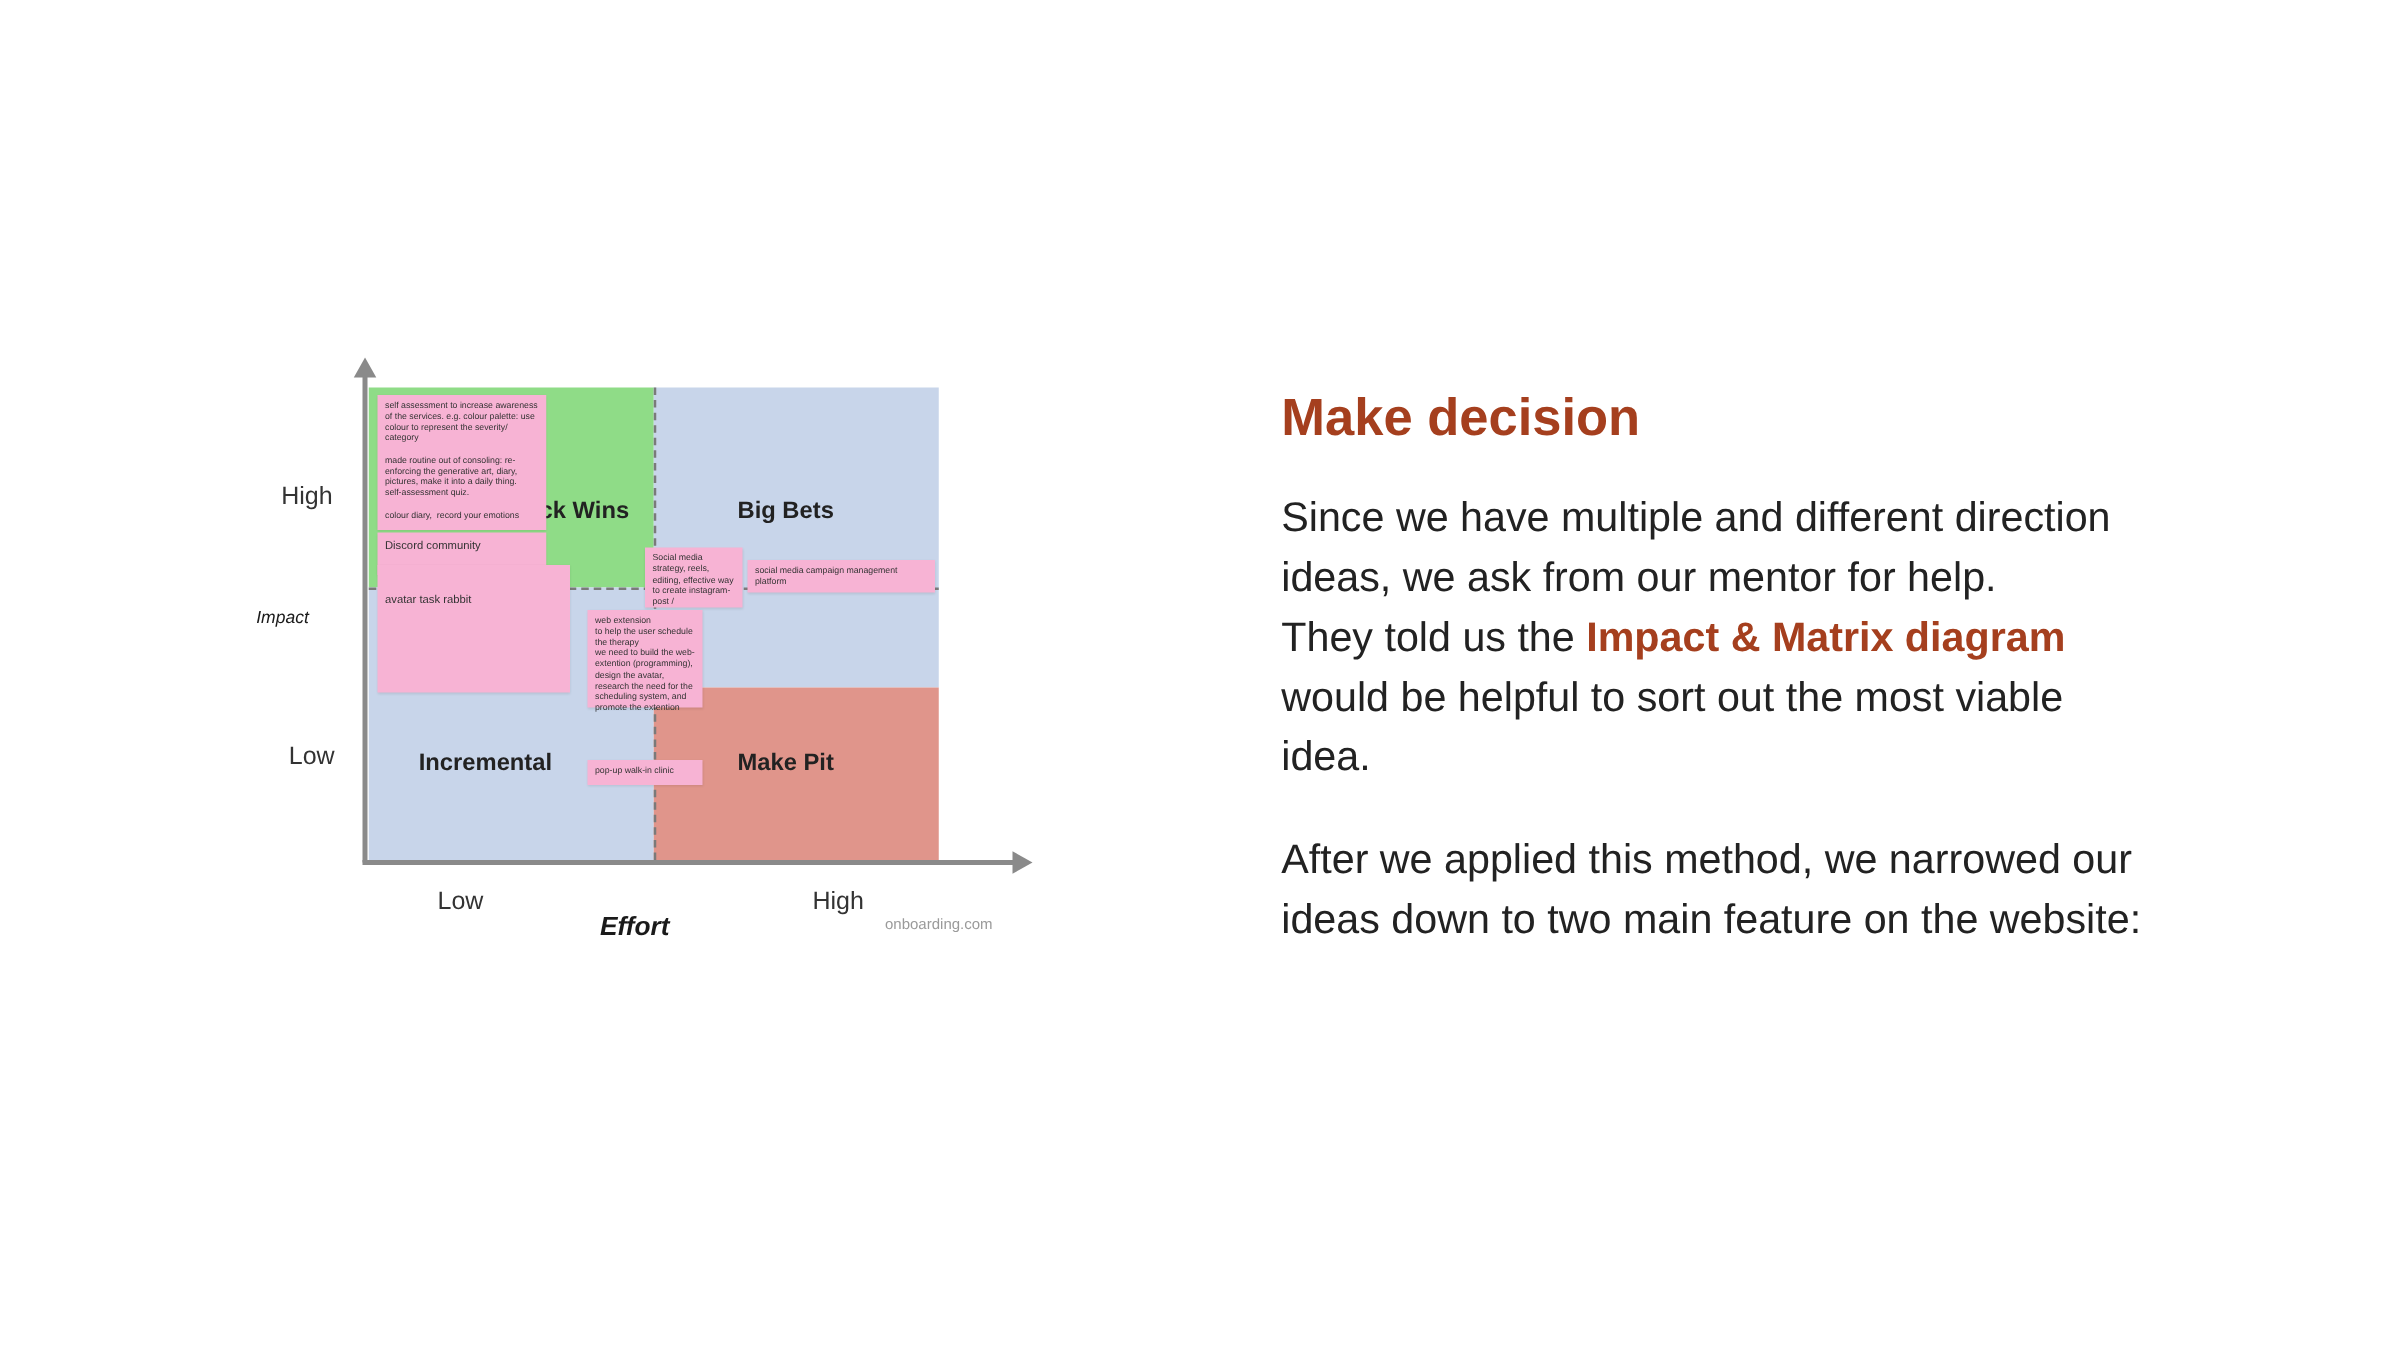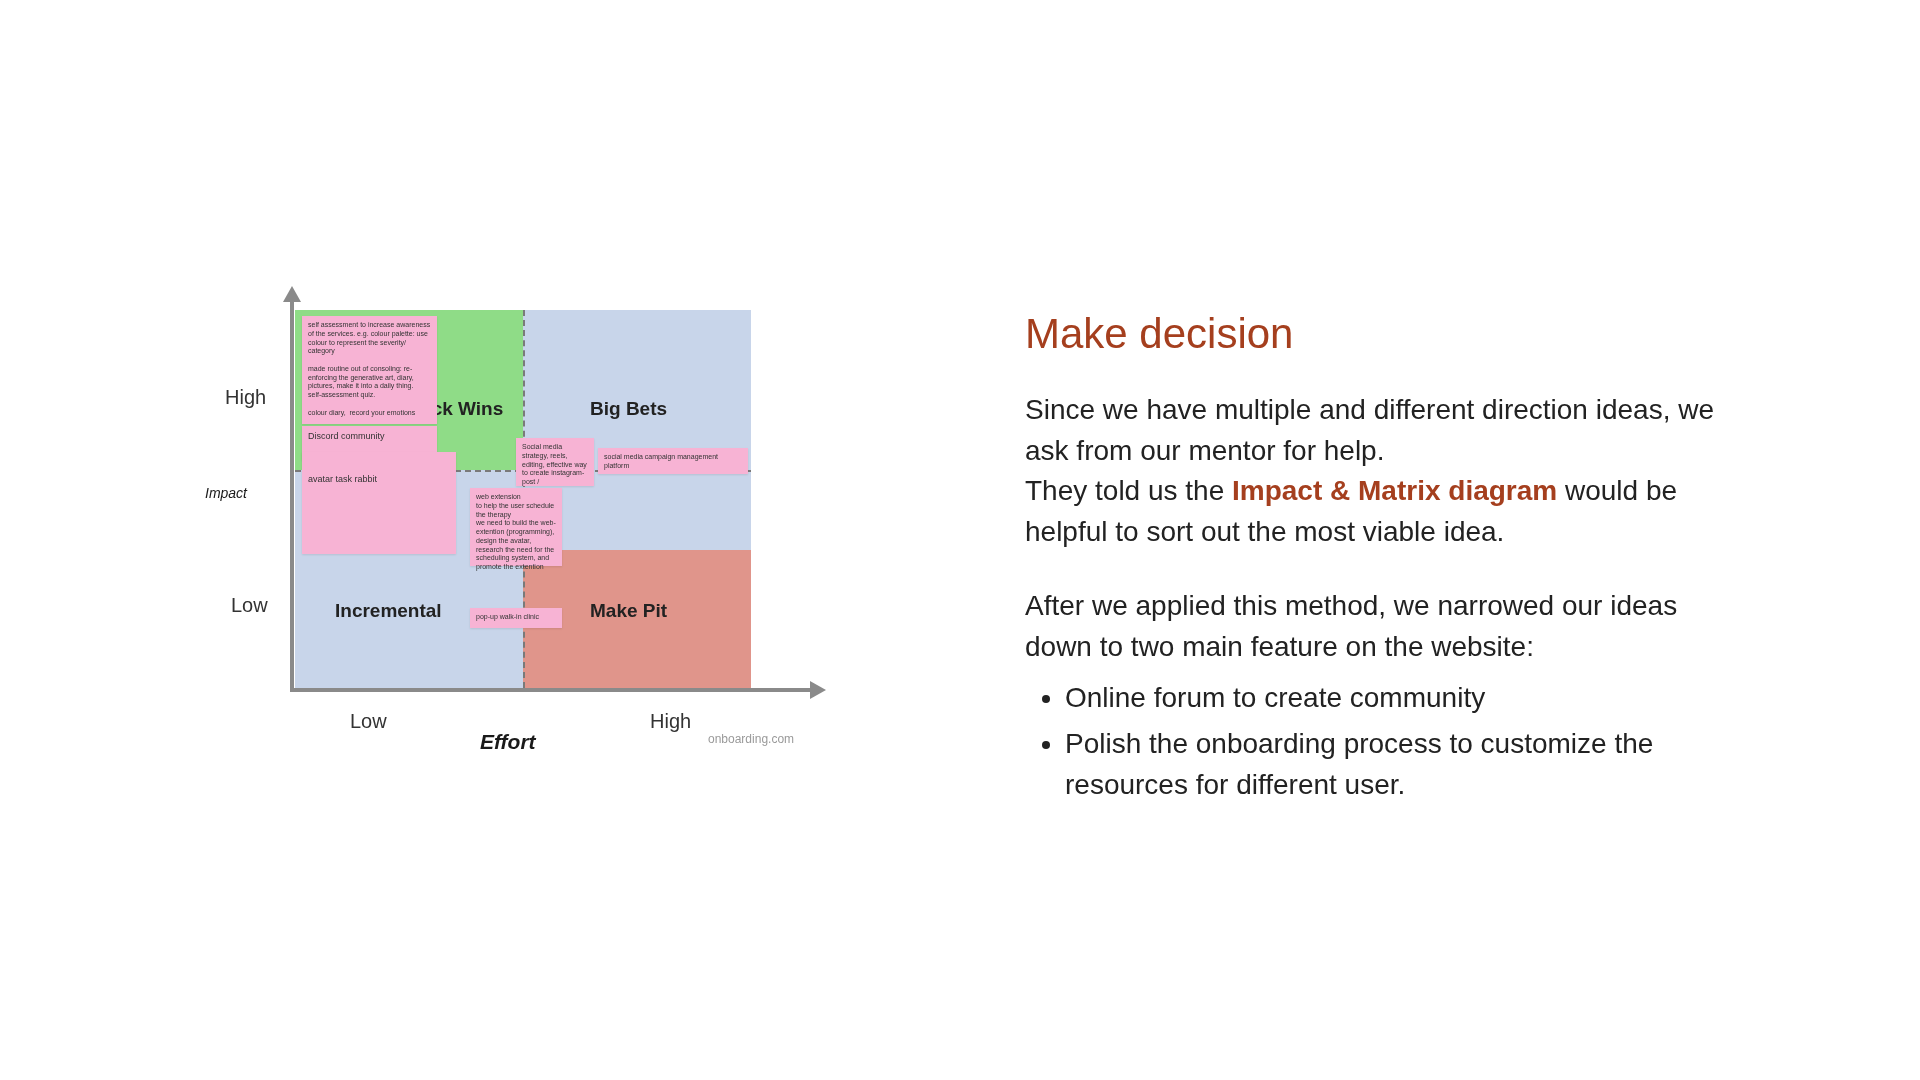--- a/index.html
+++ b/index.html
@@ -32,22 +32,22 @@
   .tick-x-high{left:450px;top:410px}
   .axis-title-y{position:absolute;left:5px;top:185px;font-style:italic;font-weight:400;font-size:14px}
   .axis-title-x{position:absolute;left:280px;top:430px;font-style:italic;font-weight:600;font-size:21px}
   .attrib{position:absolute;left:508px;top:432px;font-size:12px;color:#9a9a9a}
   
   .note{position:absolute;background:#f7b3d4;z-index:20;box-shadow:0 1px 2px rgba(0,0,0,0.1);padding:5px 6px;font-size:7px;line-height:1.25;color:#333;box-sizing:border-box}
   .note.small{font-size:7px}
   .note.med{font-size:9px}
   
   .right{position:absolute;left:1025px;top:310px;width:700px}
-  .heading{font-size:42px;font-weight:400;color:#a53f1e;margin:0 0 32px 0}
-  .para{font-size:28px;line-height:1.45;margin:0 0 34px 0;color:#222}
+  .heading{font-size:42px;font-weight:700;color:#a53f1e;margin:0 0 32px 0}
+  .para{font-size:33px;line-height:1.45;margin:0 0 34px 0;color:#222}
   .hl{color:#a53f1e;font-weight:600}
   ul.bullets{font-size:28px;line-height:1.45;margin:10px 0 0 0;padding-left:40px;color:#222}
   ul.bullets li{margin-bottom:6px}
 </style>
 </head>
 <body>
 
 <div class="page">
 
   <div class="diagram">
@@ -95,19 +95,15 @@
 
   <div class="right">
     <h2 class="heading">Make decision</h2>
 
     <p class="para">
       <span>Since we have multiple and different direction ideas, we ask from our mentor for help.</span><br>
       <span>They told us the </span><span class="hl">Impact &amp; Matrix diagram</span><span> would be helpful to sort out the most viable idea.</span>
     </p>
 
     <p class="para" style="margin-bottom:0">After we applied this method, we narrowed our ideas down to two main feature on the website:</p>
-    <ul class="bullets">
-      <li>Online forum to create community</li>
-      <li>Polish the onboarding process to customize the resources for different user.</li>
-    </ul>
   </div>
 
 </div>
 
 </body></html>

